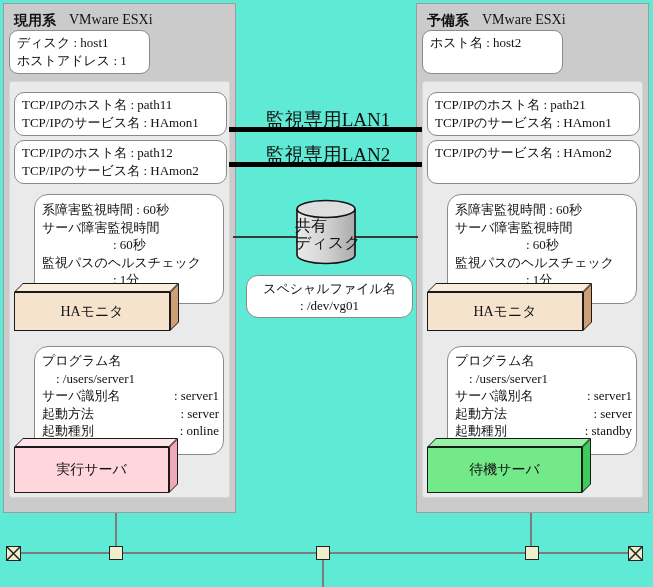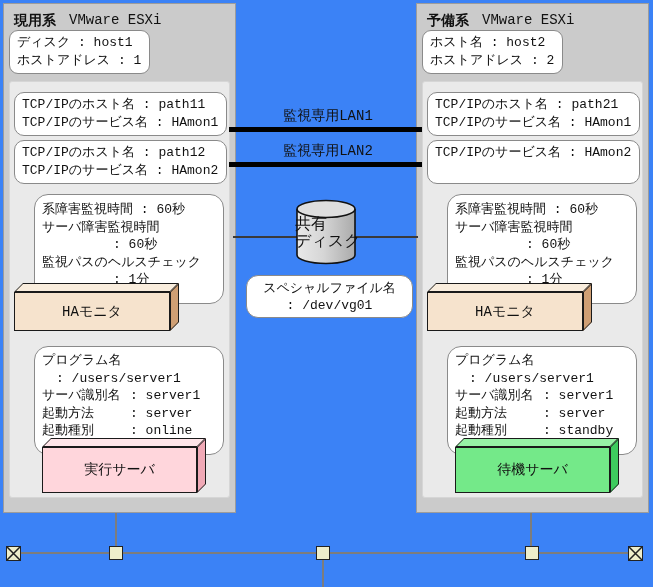--- a/index.html
+++ b/index.html
@@ -1,19 +1,19 @@
 <!DOCTYPE html>
 <html style="--c-ha_front: #f6e3cd; --c-ha_top: #f9eddd; --c-ha_side: #cf9f74; --c-exec_front: #ffd6dc; --c-exec_top: #ffe5e9; --c-exec_side: #f0a9b6; --c-stby_front: #74e989; --c-stby_top: #97f2a6; --c-stby_side: #3ecb5e; --c-connector: #eeeecb;"><head>
 <meta charset="utf-8">
 <style>
   html,body { margin:0; padding:0; background:#fff; }
   #canvas {
     position:relative; width:653px; height:587px; overflow:hidden;
-    font-family:Liberation Mono, monospace;
-    color:#111; background:#3b82f6; font-size:13px;
+    font-family:Liberation Serif, serif;
+    color:#111; background:#5eead4; font-size:13px;
   }
   
   .panel { position:absolute; top:3px; width:233px; height:510px;
            background:#cbcbcb; border:1px solid #9c9c9c; box-sizing:border-box; }
   #panel-left  { left:3px; }
   #panel-right { left:416px; }
   .panel-title { position:absolute; left:10px; top:8px; display:flex; gap:13px;
                  font-size:14px; white-space:nowrap; }
   .title-main { font-weight:bold; }
   .wbox { background:#fff; border:1px solid #8a8a8a; box-sizing:border-box; position:absolute; }
@@ -23,47 +23,47 @@
                  background:#eaeaea; border:1px solid #d6d6d6; border-radius:3px; box-sizing:border-box; }
   .tcp-box { width:213px; height:44px; border-radius:10px; padding:3px 7px; line-height:18px; }
   .tcp1 { left:10px; top:88px; }
   .tcp2 { left:10px; top:136px; }
   .monitor-box { left:30px; top:190px; width:190px; height:110px; border-radius:14px;
                  padding:6px 4px 0 7px; line-height:17.6px; }
   .indent-colon { padding-left:71px; }
   .program-box { left:30px; top:342px; width:190px; height:109px; border-radius:14px;
                  padding:5px 4px 0 7px; line-height:17.6px; }
   .prog-indent { padding-left:14px; }
-  .prow { display:flex; }
+  .prow { display:flex;justify-content:space-between; }
   .plabel { width:88px; flex:none; }
   
   .box3d { position:absolute; }
   .b3-front,.b3-top,.b3-side { position:absolute; box-sizing:border-box;
       border:1.5px solid #1a1a1a; }
   .b3-front { display:flex; align-items:center; justify-content:center; font-size:14px; }
   .b3-top  { transform:skewX(-45deg); transform-origin:50% 100%; }
   .b3-side { transform:skewY(-45deg); transform-origin:0 50%; }
   .ha3d { left:10px; top:279px; width:166px; height:48px; }
   .ha3d .b3-front { left:0; top:9px; width:156px; height:39px; background:var(--c-ha_front,#f6e3cd); }
   .ha3d .b3-top   { left:0; top:0;  width:156px; height:9px;  background:var(--c-ha_top,#f9eddd); }
   .ha3d .b3-side  { left:156px; top:9px; width:9px; height:39px; background:var(--c-ha_side,#cf9f74); }
-  .srv3d { left:10px; top:434px; width:165px; height:58px;margin-left:28px; }
+  .srv3d { left:10px; top:434px; width:165px; height:58px; }
   .srv3d .b3-front { left:0; top:9px; width:155px; height:46px; }
   .srv3d .b3-top   { left:0; top:0;  width:155px; height:9px; }
   .srv3d .b3-side  { left:155px; top:9px; width:9px; height:46px; }
   #panel-left  .srv3d .b3-front { background:var(--c-exec_front,#ffd6dc); }
   #panel-left  .srv3d .b3-top   { background:var(--c-exec_top,#ffe5e9); }
   #panel-left  .srv3d .b3-side  { background:var(--c-exec_side,#f0a9b6); }
   #panel-right .srv3d .b3-front { background:var(--c-stby_front,#74e989); }
   #panel-right .srv3d .b3-top   { background:var(--c-stby_top,#97f2a6); }
   #panel-right .srv3d .b3-side  { background:var(--c-stby_side,#3ecb5e); }
   
   .lan-line { position:absolute; left:229px; width:193px; height:5px; background:#000; }
   #lan1-line { top:127px; } #lan2-line { top:162px; }
-  .lan-label { position:absolute; left:248px; width:160px; text-align:center; font-size:14px; }
+  .lan-label { position:absolute; left:248px; width:160px; text-align:center; font-size:19px; }
   #lan1-label { top:107px; } #lan2-label { top:142px; }
   #disk-line { position:absolute; left:233px; top:236px; width:185px; height:2px; background:#3a3a3a; }
   #disk { position:absolute; left:295px; top:199px; width:62px; height:67px; }
   #disk-text { position:absolute; left:295px; top:217px; width:62px; text-align:left;
                font-size:16px; line-height:17px; }
   #special-box { left:246px; top:275px; width:167px; height:43px; border-radius:12px;
                  text-align:center; line-height:17px; padding-top:4px; }
   
   .vline { position:absolute; width:2px; background:#7d7d7d; }
   #vl-left  { left:115px; top:513px; height:34px; }
@@ -141,21 +141,20 @@
     </div>
   </div>
 
   <div class="panel" id="panel-right">
     <div class="panel-title">
       <span class="title-main nowrap">予備系</span>
       <span class="nowrap">VMware ESXi</span>
     </div>
     <div class="wbox host-box">
       <div class="nowrap">ホスト名 : host2</div>
-      <div class="nowrap">ホストアドレス : 2</div>
     </div>
     <div class="inner-panel"></div>
     <div class="wbox tcp-box tcp1">
       <div class="nowrap">TCP/IPのホスト名 : path21</div>
       <div class="nowrap">TCP/IPのサービス名 : HAmon1</div>
     </div>
     <div class="wbox tcp-box tcp2">
       <div class="nowrap">TCP/IPのサービス名 : HAmon2</div>
     </div>
     <div class="wbox monitor-box">

